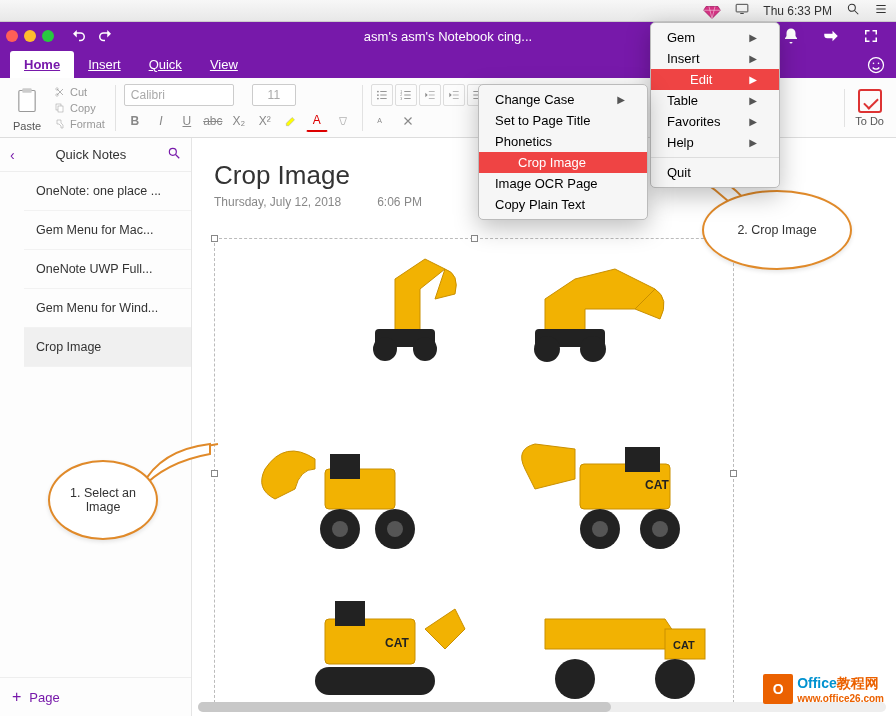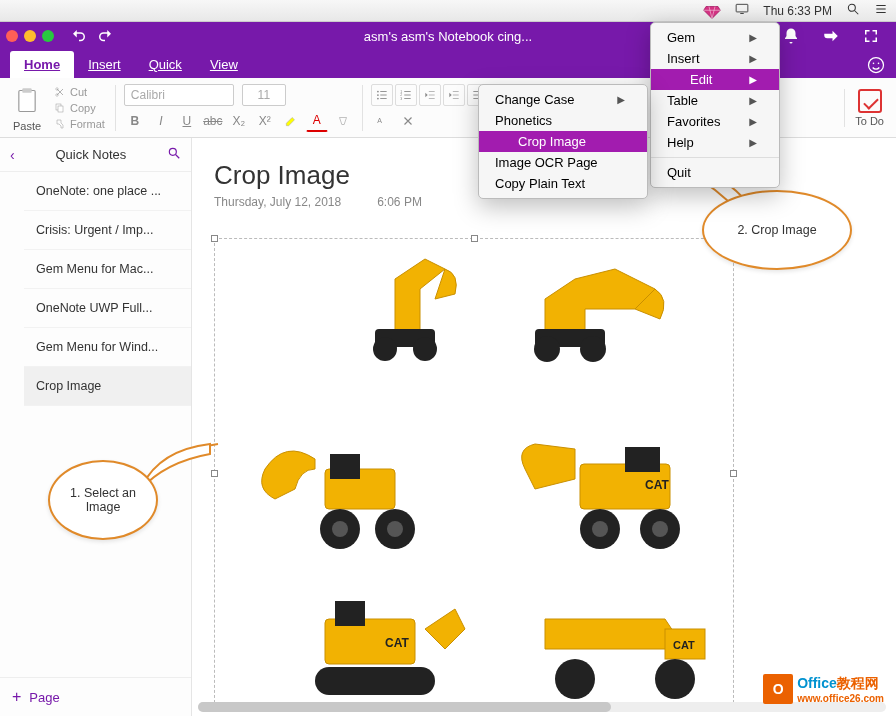--- a/index.html
+++ b/index.html
@@ -30,21 +30,21 @@
 
   
   .ribbon { height:60px; background:#fcfcfc; border-bottom:1px solid #ddd; display:flex; align-items:center; padding:4px 6px; gap:4px; font-size:11px; color:#555; }
   .rbn-group { display:flex; flex-direction:column; align-items:center; gap:2px; padding:0 4px; }
   .rbn-big { width:34px; height:34px; display:flex; align-items:center; justify-content:center; }
   .rbn-small-col { display:flex; flex-direction:column; gap:2px; }
   .rbn-small { display:flex; align-items:center; gap:4px; color:#999; padding:1px 2px; }
   .rbn-small svg{width:12px;height:12px;}
   .rb-sep { width:1px; height:46px; background:#e2e2e2; margin:0 4px; }
   .font-combo { width:110px; height:22px; border:1px solid #ccc; background:#fff; border-radius:2px; padding:0 6px; display:flex; align-items:center; color:#aaa; font-size:12px; }
-  .size-combo { width:44px; height:22px; border:1px solid #ccc; background:#fff; border-radius:2px; display:flex; align-items:center; justify-content:center; color:#aaa; font-size:12px;margin-left:8px; }
+  .size-combo { width:44px; height:22px; border:1px solid #ccc; background:#fff; border-radius:2px; display:flex; align-items:center; justify-content:center; color:#aaa; font-size:12px; }
   .btnrow { display:flex; gap:4px; margin-top:4px; }
   .rb-btn { width:22px; height:22px; border:1px solid transparent; display:flex; align-items:center; justify-content:center; color:#888; font-size:12px; border-radius:2px; }
   .rb-btn.boxed { border-color:#ddd; }
   .lists-row { display:flex; gap:2px; }
   .todo-group { margin-left:auto; text-align:center; padding-right:6px; border-left:1px solid #e2e2e2; padding-left:10px;}
   .todo-box { width:24px; height:24px; border:2px solid #d33; border-radius:3px; position:relative; margin:0 auto 2px; }
   .todo-box::after { content:""; position:absolute; left:4px; top:7px; width:12px; height:6px; border-left:2px solid #d33; border-bottom:2px solid #d33; transform:rotate(-45deg); }
 
   
   .main { display:flex; height: calc(100% - 22px - 28px - 28px - 60px); }
@@ -64,21 +64,21 @@
   .handle { width:7px; height:7px; background:#fff; border:1px solid #888; position:absolute; }
   .h-nw{left:-4px;top:-4px;} .h-n{left:50%;top:-4px;margin-left:-3px;} .h-ne{right:-4px;top:-4px;}
   .h-w{left:-4px;top:50%;margin-top:-3px;} .h-e{right:-4px;top:50%;margin-top:-3px;}
 
   .toy { position:absolute; }
 
   
   .dropdown { position:absolute; background:#f6f6f6; border:1px solid #bbb; border-radius:5px; box-shadow:0 8px 24px rgba(0,0,0,.25); font-size:13px; padding:4px 0; z-index:50; }
   .dd-item { padding:3px 22px 3px 16px; display:flex; justify-content:space-between; align-items:center; gap:28px; cursor:default; }
   .dd-item .arrow { font-size:10px; color:#555; }
-  .dd-item.hl { background:#a21caf; color:#fff;padding-left:39px; }
+  .dd-item.hl { background:#ef4444; color:#fff;padding-left:39px; }
   .dd-item.hl .arrow { color:#fff; }
   .dd-sep { height:1px; background:#ddd; margin:4px 0; }
   #gem-menu { left:650px; top:22px; width:130px; }
   #edit-menu { left:478px; top:84px; width:170px; }
 
   
   .callout { position:absolute; border:2px solid #e08a2a; background:#fff; border-radius:50%; display:flex; align-items:center; justify-content:center; text-align:center; font-size:12.5px; color:#333; padding:6px; box-shadow:0 2px 4px rgba(0,0,0,.1); }
   .callout .txt { max-width:80%; }
   .callout-tail { position:absolute; }
   #callout1 { width:110px; height:80px; left:48px; top:460px; }
@@ -159,20 +159,23 @@
   <div class="dd-sep"></div>
   <div class="dd-item">
       <span>Quit</span>
     </div>
 </div>
 
 <div class="dropdown" id="edit-menu">
   <div class="dd-item">
       <span>Change Case</span>
       <span class="arrow">▶</span>
+    </div>
+  <div class="dd-item">
+      <span>Set to Page Title</span>
     </div>
   <div class="dd-item">
       <span>Phonetics</span>
     </div>
   <div class="dd-item hl">
       <span>Crop Image</span>
     </div>
   <div class="dd-item">
       <span>Image OCR Page</span>
     </div>
@@ -250,21 +253,21 @@
       </div>
     <div class="rbn-small">
         <svg viewBox="0 0 24 24">
           <path d="M6 4h8v6l4 4v6h-4v-4l-4-4H6z" fill="none" stroke="#999"></path>
         </svg>
         <span>Format</span>
       </div>
   </div>
   <div class="rb-sep"></div>
   <div>
-    <div style="display:flex; gap:0;">
+    <div style="display:flex; gap:18px;">
       <div class="font-combo">
           <span>Calibri</span>
         </div>
       <div class="size-combo">
           <span>11</span>
         </div>
     </div>
     <div class="btnrow">
       <div class="rb-btn" style="font-weight:bold;">B</div>
       <div class="rb-btn" style="font-style:italic;">I</div>
@@ -360,21 +363,20 @@
       <span style="flex:1;text-align:center;">Quick Notes</span>
       <span class="sico">
         <svg width="14" height="14" viewBox="0 0 24 24">
             <circle cx="10" cy="10" r="6" fill="none" stroke="#7719aa" stroke-width="2"></circle>
             <line x1="15" y1="15" x2="21" y2="21" stroke="#7719aa" stroke-width="2"></line>
           </svg>
       </span>
     </div>
     <div class="sb-list" id="sb-list">
         <div class="sb-item">OneNote: one place ...</div>
-        <div class="sb-item">Crisis: Urgent / Imp...</div>
         <div class="sb-item">Gem Menu for Mac...</div>
         <div class="sb-item">OneNote UWP Full...</div>
         <div class="sb-item">Gem Menu for Wind...</div>
         <div class="sb-item selected">Crop Image</div>
       </div>
     <div class="sb-foot">
       <span style="font-size:16px;">+</span>
       <span>Page</span>
     </div>
   </div>

